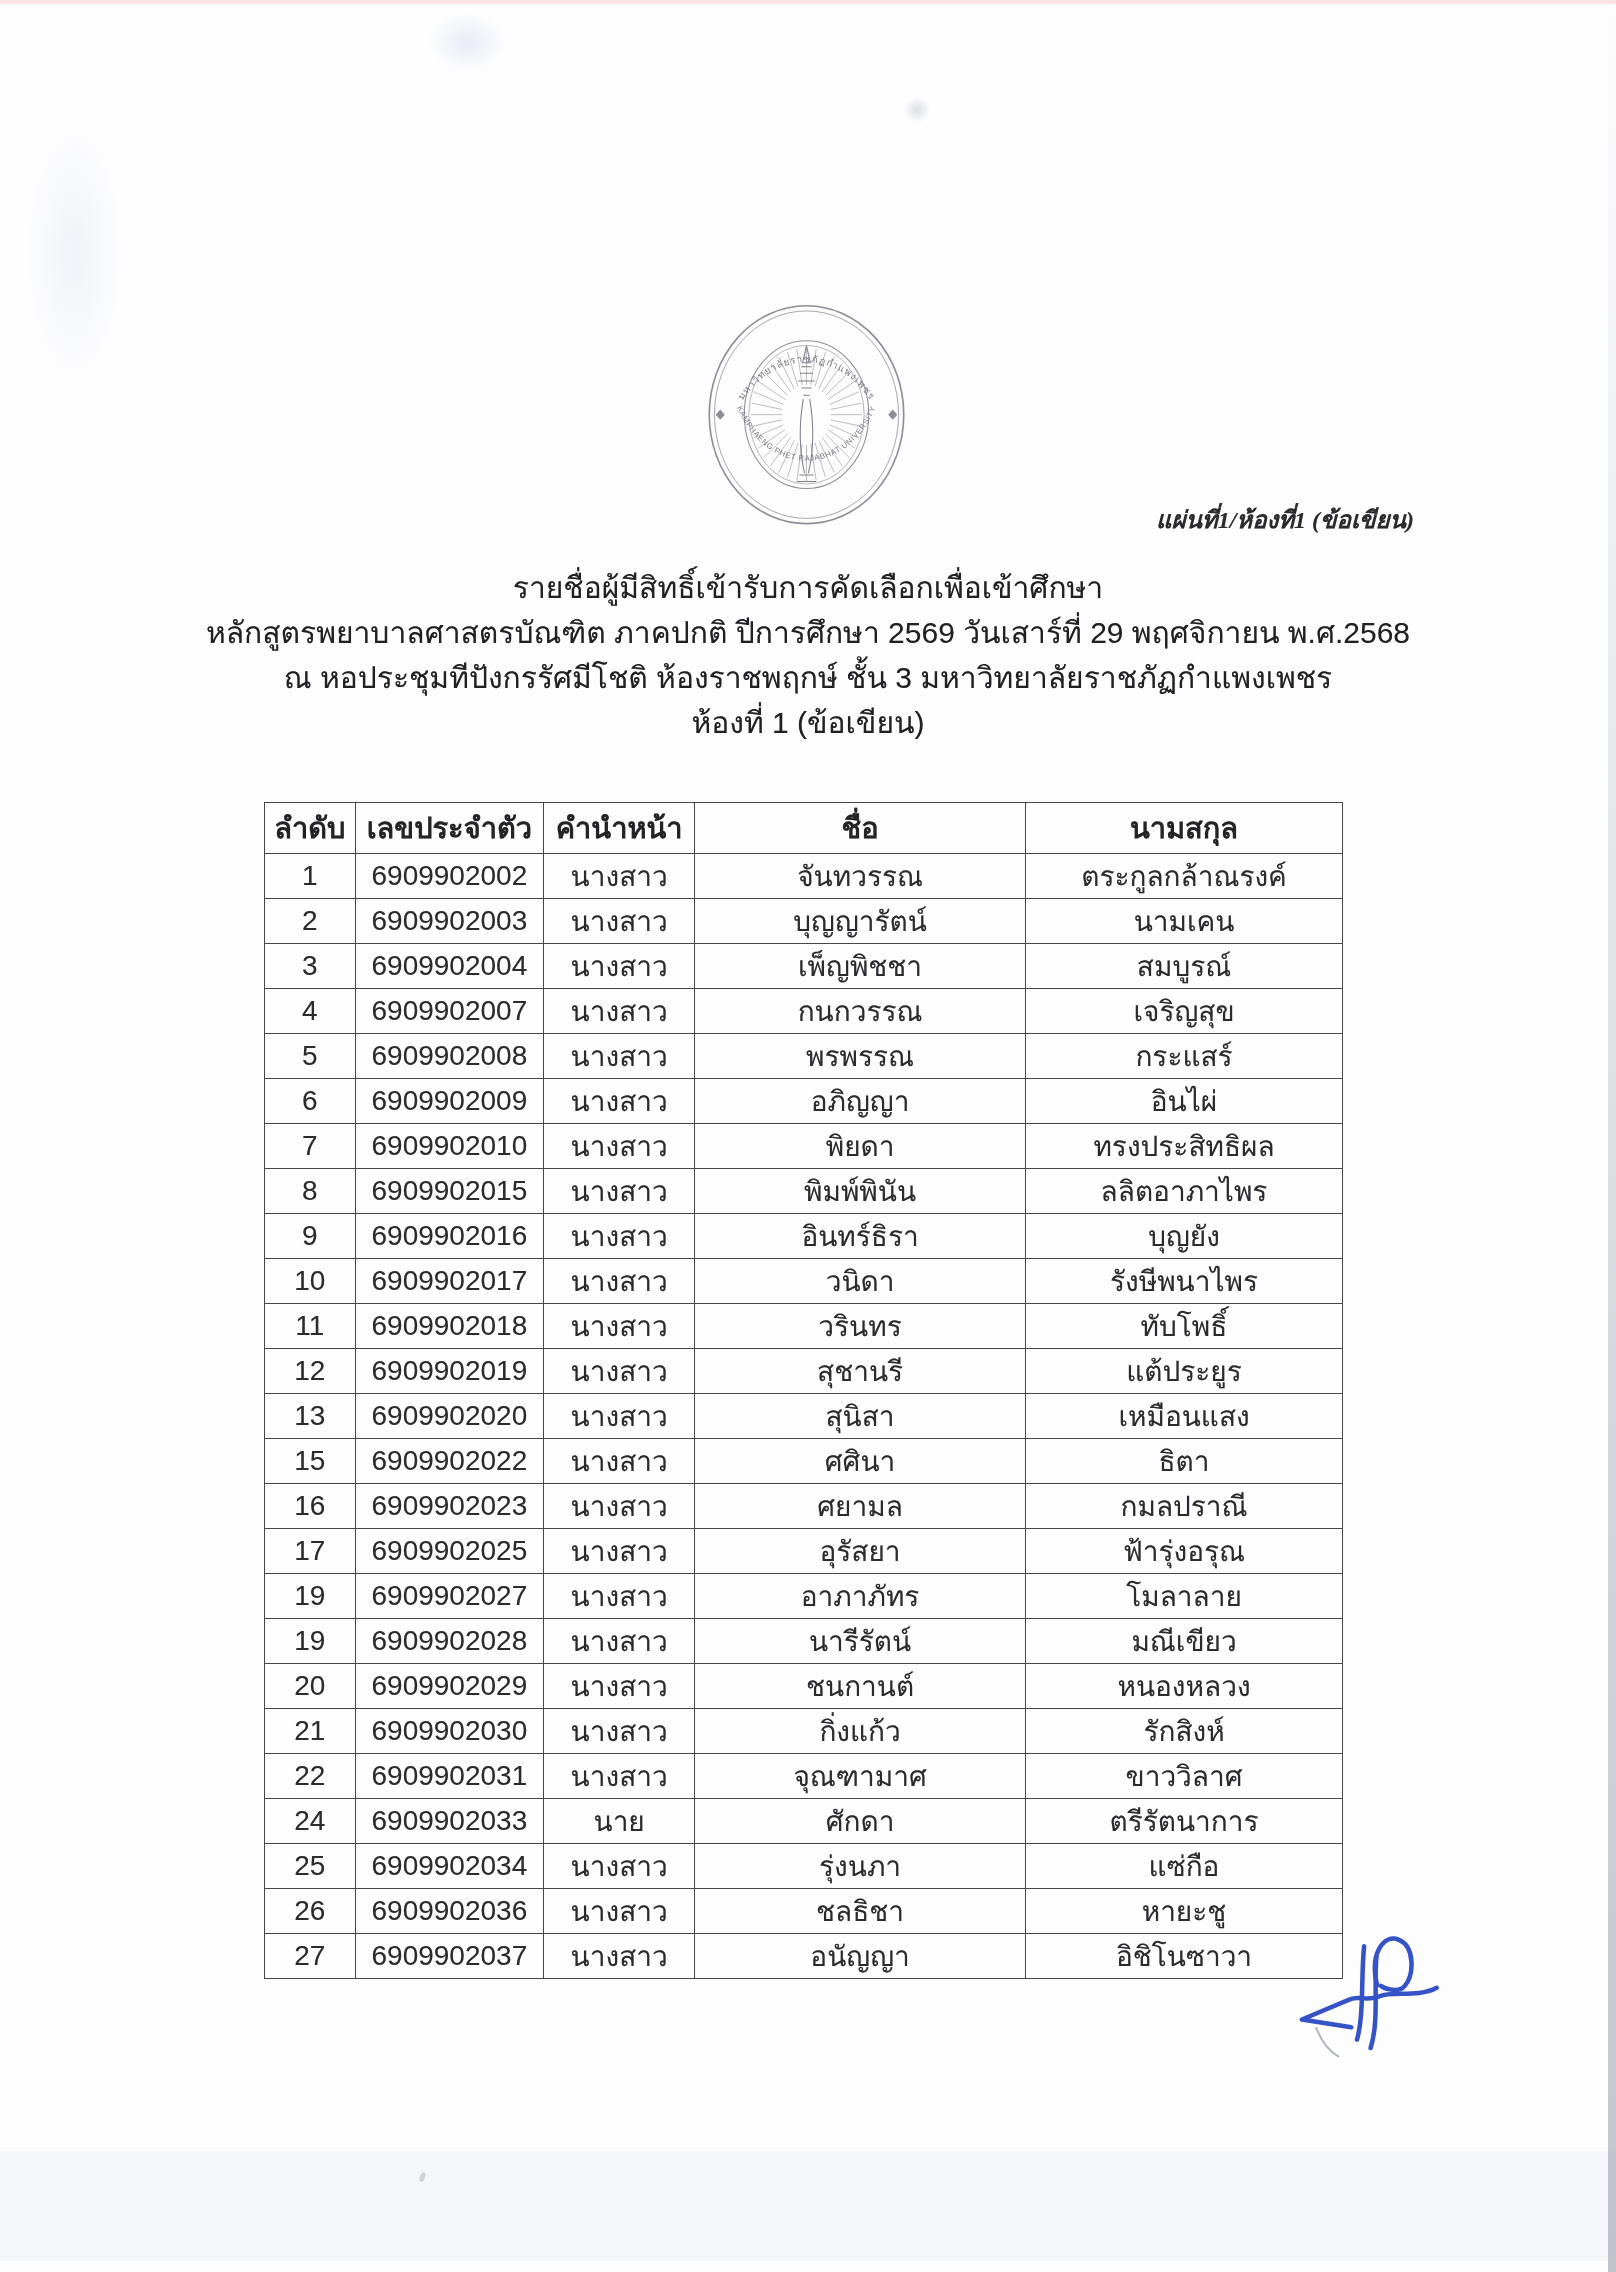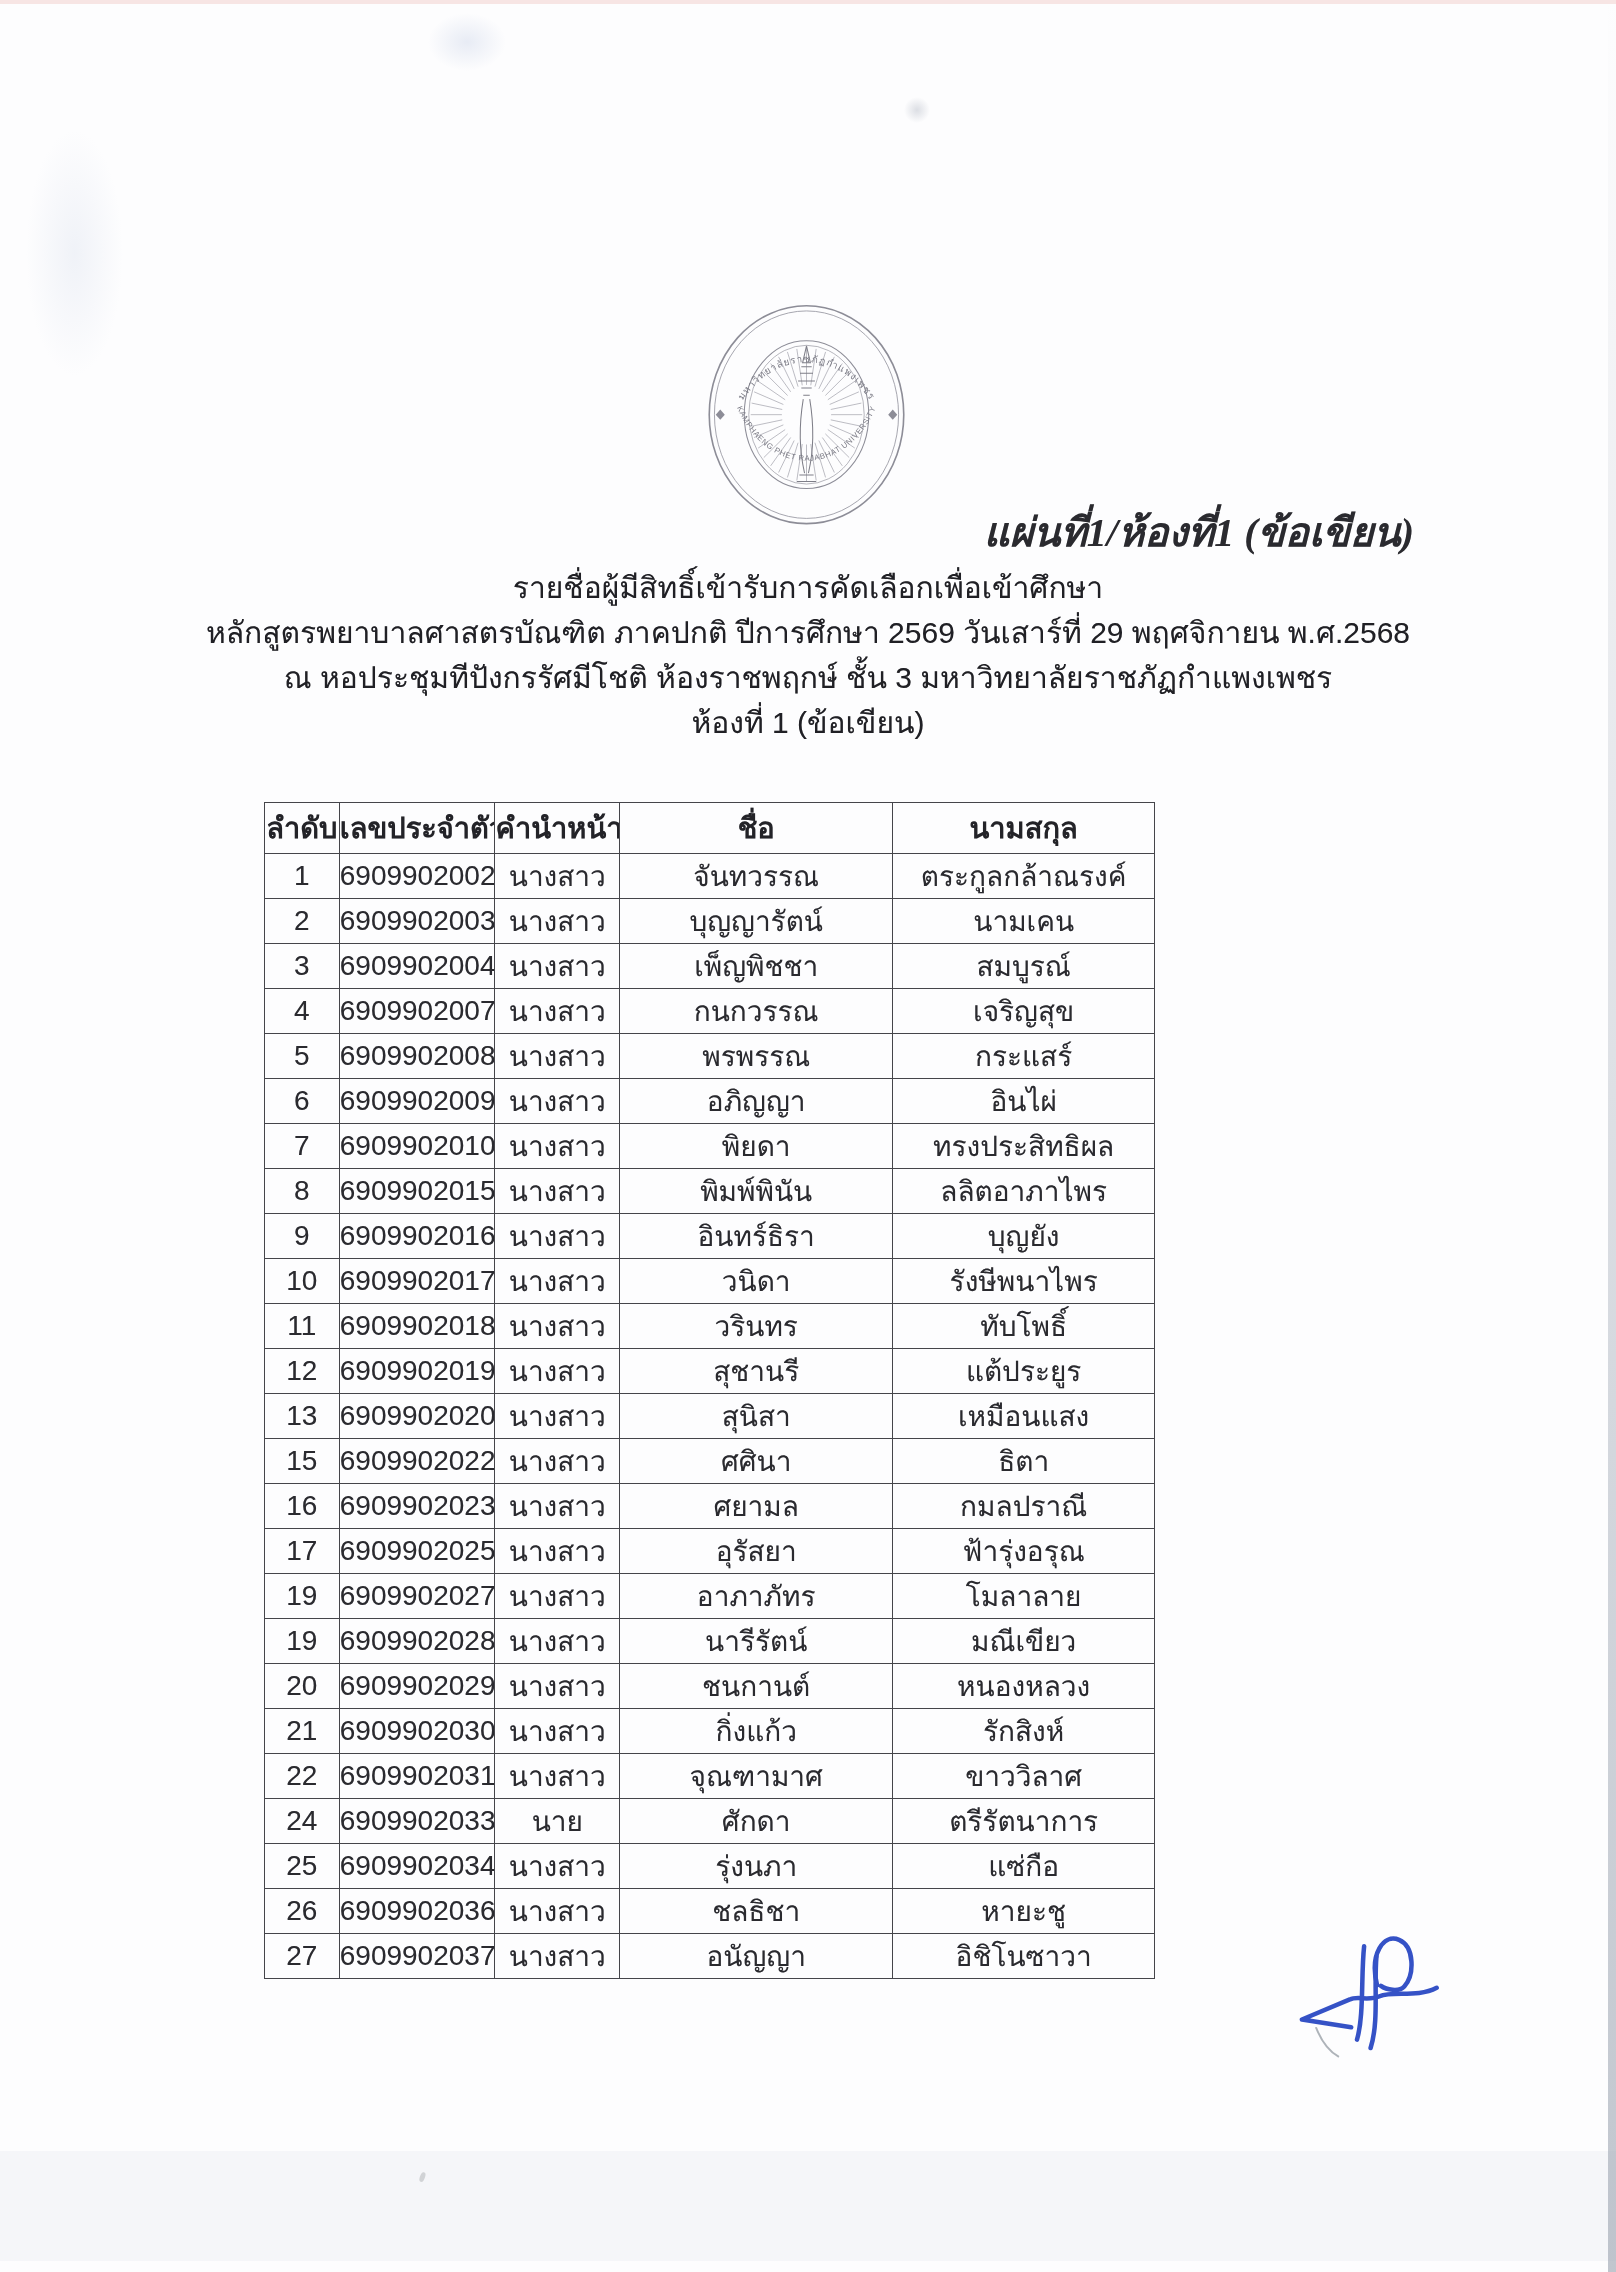--- a/index.html
+++ b/index.html
@@ -26,32 +26,32 @@
   .speck{position:absolute;left:420px;top:2172px;width:4.5px;height:9.7px;border-radius:50%;
     background:#6d6f72;opacity:.55;transform:rotate(20deg);}
 
   
   .seal{position:absolute;left:706px;top:303px;width:201px;height:224px;opacity:.92;}
 
   
   .sheet-note{
     position:absolute;right:202px;top:500px;
     font-family:"Liberation Serif","DejaVu Serif",serif;
-    font-style:italic;font-weight:700;font-size:40px;color:#2a2a2f;
+    font-style:italic;font-weight:700;font-size:24px;color:#2a2a2f;
     text-shadow:0 0 0.6px rgba(0,0,0,.25);white-space:nowrap;
   }
   .titles{position:absolute;left:0;top:565px;width:1616px;text-align:center;}
   .titles .t-line{
     font-weight:400;font-size:30px;line-height:45px;color:#202025;
     text-shadow:0 0 0.6px rgba(0,0,0,.28);white-space:nowrap;
   }
 
   
   table.candidates{
-    position:absolute;left:264px;top:802px;width:891px;
+    position:absolute;left:264px;top:802px;width:1079px;
     border-collapse:collapse;table-layout:fixed;
     background:transparent;
   }
   table.candidates th,table.candidates td{
     border:1.3px solid #45454a;
     border-top-width:1.9px;border-bottom-width:1.9px;
     text-align:center;vertical-align:middle;
     padding:0;overflow:hidden;white-space:nowrap;
     text-shadow:0 0 0.6px rgba(0,0,0,.22);
   }

